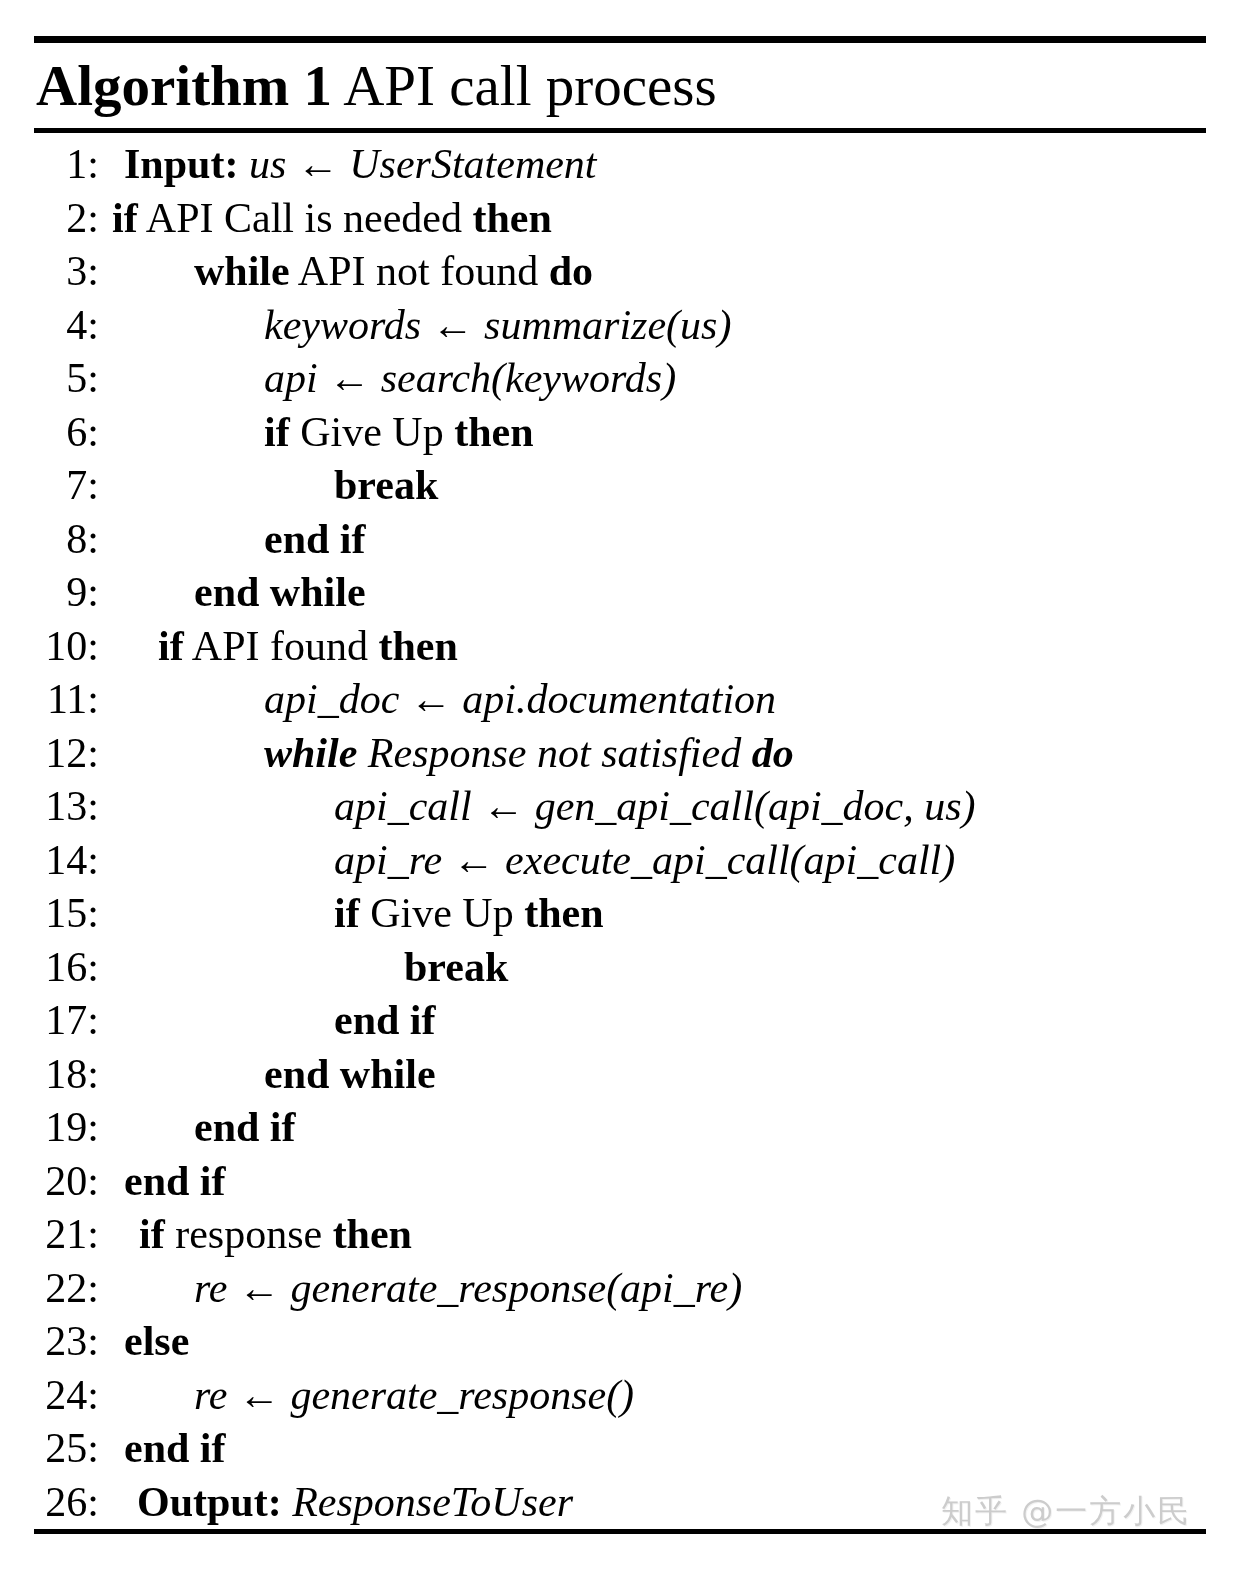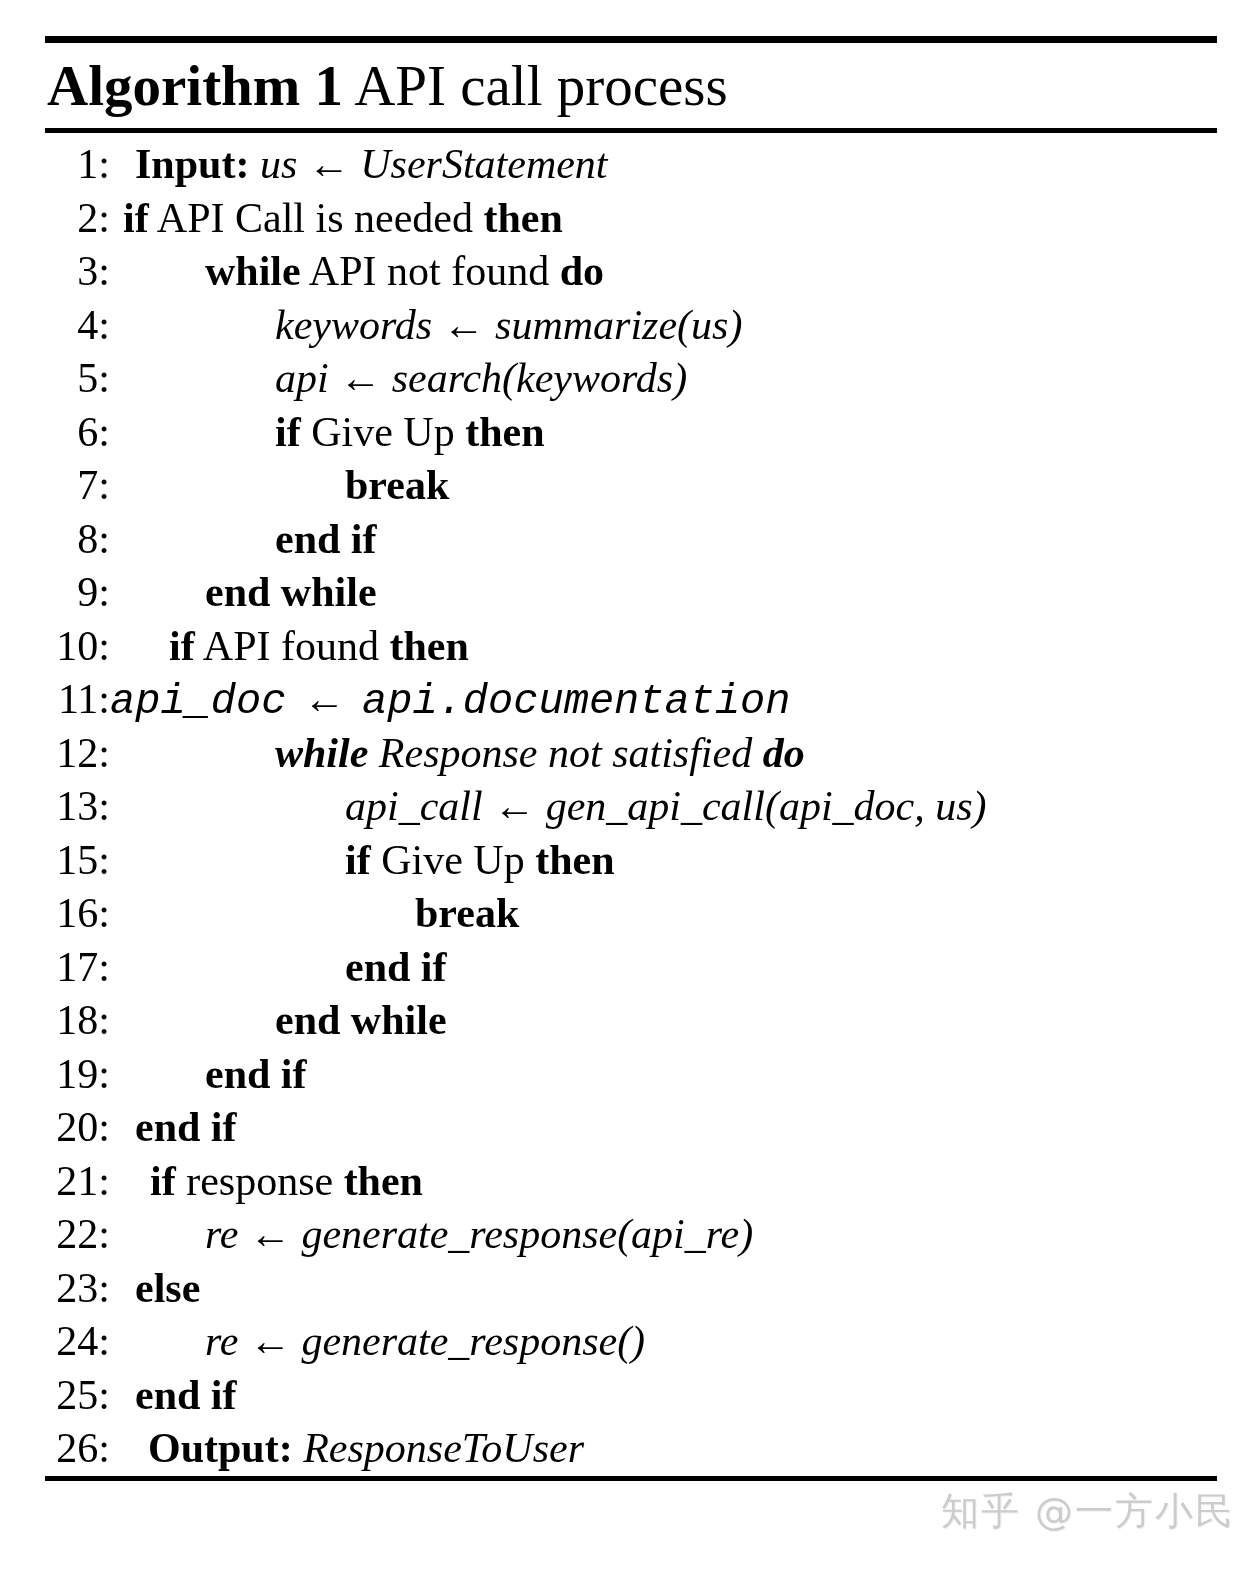--- a/index.html
+++ b/index.html
@@ -11,21 +11,21 @@
     position: relative;
     width: 1242px;
     height: 1570px;
     background: #ffffff;
     font-family: "Liberation Serif", serif;
     color: #000000;
     overflow: hidden;
   }
   .algo {
     position: absolute;
-    left: 45px;
+    left: 34px;
     top: 36px;
     width: 1172px;
   }
   .rule {
     background: #000000;
     width: 100%;
   }
   .rule-top { height: 7px; }
   .rule-mid { height: 5px; }
   .rule-bottom { height: 5px; }
@@ -56,21 +56,21 @@
     text-align: right;
   }
   .seg { white-space: pre-wrap; }
   .kw { font-weight: bold; }
   .mt { font-style: italic; }
   .pl { font-weight: normal; }
   .watermark {
     position: absolute;
     left: 941px;
     top: 1490px;
-    font-size: 38px;
+    font-size: 32px;
     line-height: 42px;
     color: #cccccc;
     font-family: "DejaVu Sans", "Liberation Sans", sans-serif;
     letter-spacing: 2px;
     text-shadow: 1px 1px 0 #f2f2f2;
     white-space: nowrap;
   }
 </style>
 </head>
 <body>
@@ -118,29 +118,33 @@
         <div class="line">
           <span class="num">9:</span>
           <span class="content" style="margin-left: 95px;"><span class="seg kw">end while</span></span>
         </div>
         <div class="line">
           <span class="num">10:</span>
           <span class="content" style="margin-left: 59px;"><span class="seg kw">if</span><span class="seg pl"> API found </span><span class="seg kw">then</span></span>
         </div>
         <div class="line">
           <span class="num">11:</span>
-          <span class="content" style=" font-family: Liberation Mono, monospace;"><span class="seg mt">api_doc ← api.documentation</span></span>
+          <span class="content" style="margin-left: 165px;"><span class="seg mt">api_doc ← api.documentation</span></span>
         </div>
         <div class="line">
           <span class="num">12:</span>
           <span class="content" style="margin-left: 165px; font-style: italic;"><span class="seg kw">while</span><span class="seg pl"> Response not satisfied </span><span class="seg kw">do</span></span>
         </div>
         <div class="line">
           <span class="num">13:</span>
           <span class="content" style="margin-left: 235px;"><span class="seg mt">api_call ← gen_api_call(api_doc, us)</span></span>
+        </div>
+        <div class="line">
+          <span class="num">14:</span>
+          <span class="content" style="margin-left: 235px;"><span class="seg mt">api_re ← execute_api_call(api_call)</span></span>
         </div>
         <div class="line">
           <span class="num">15:</span>
           <span class="content" style="margin-left: 235px;"><span class="seg kw">if</span><span class="seg pl"> Give Up </span><span class="seg kw">then</span></span>
         </div>
         <div class="line">
           <span class="num">16:</span>
           <span class="content" style="margin-left: 305px;"><span class="seg kw">break</span></span>
         </div>
         <div class="line">

